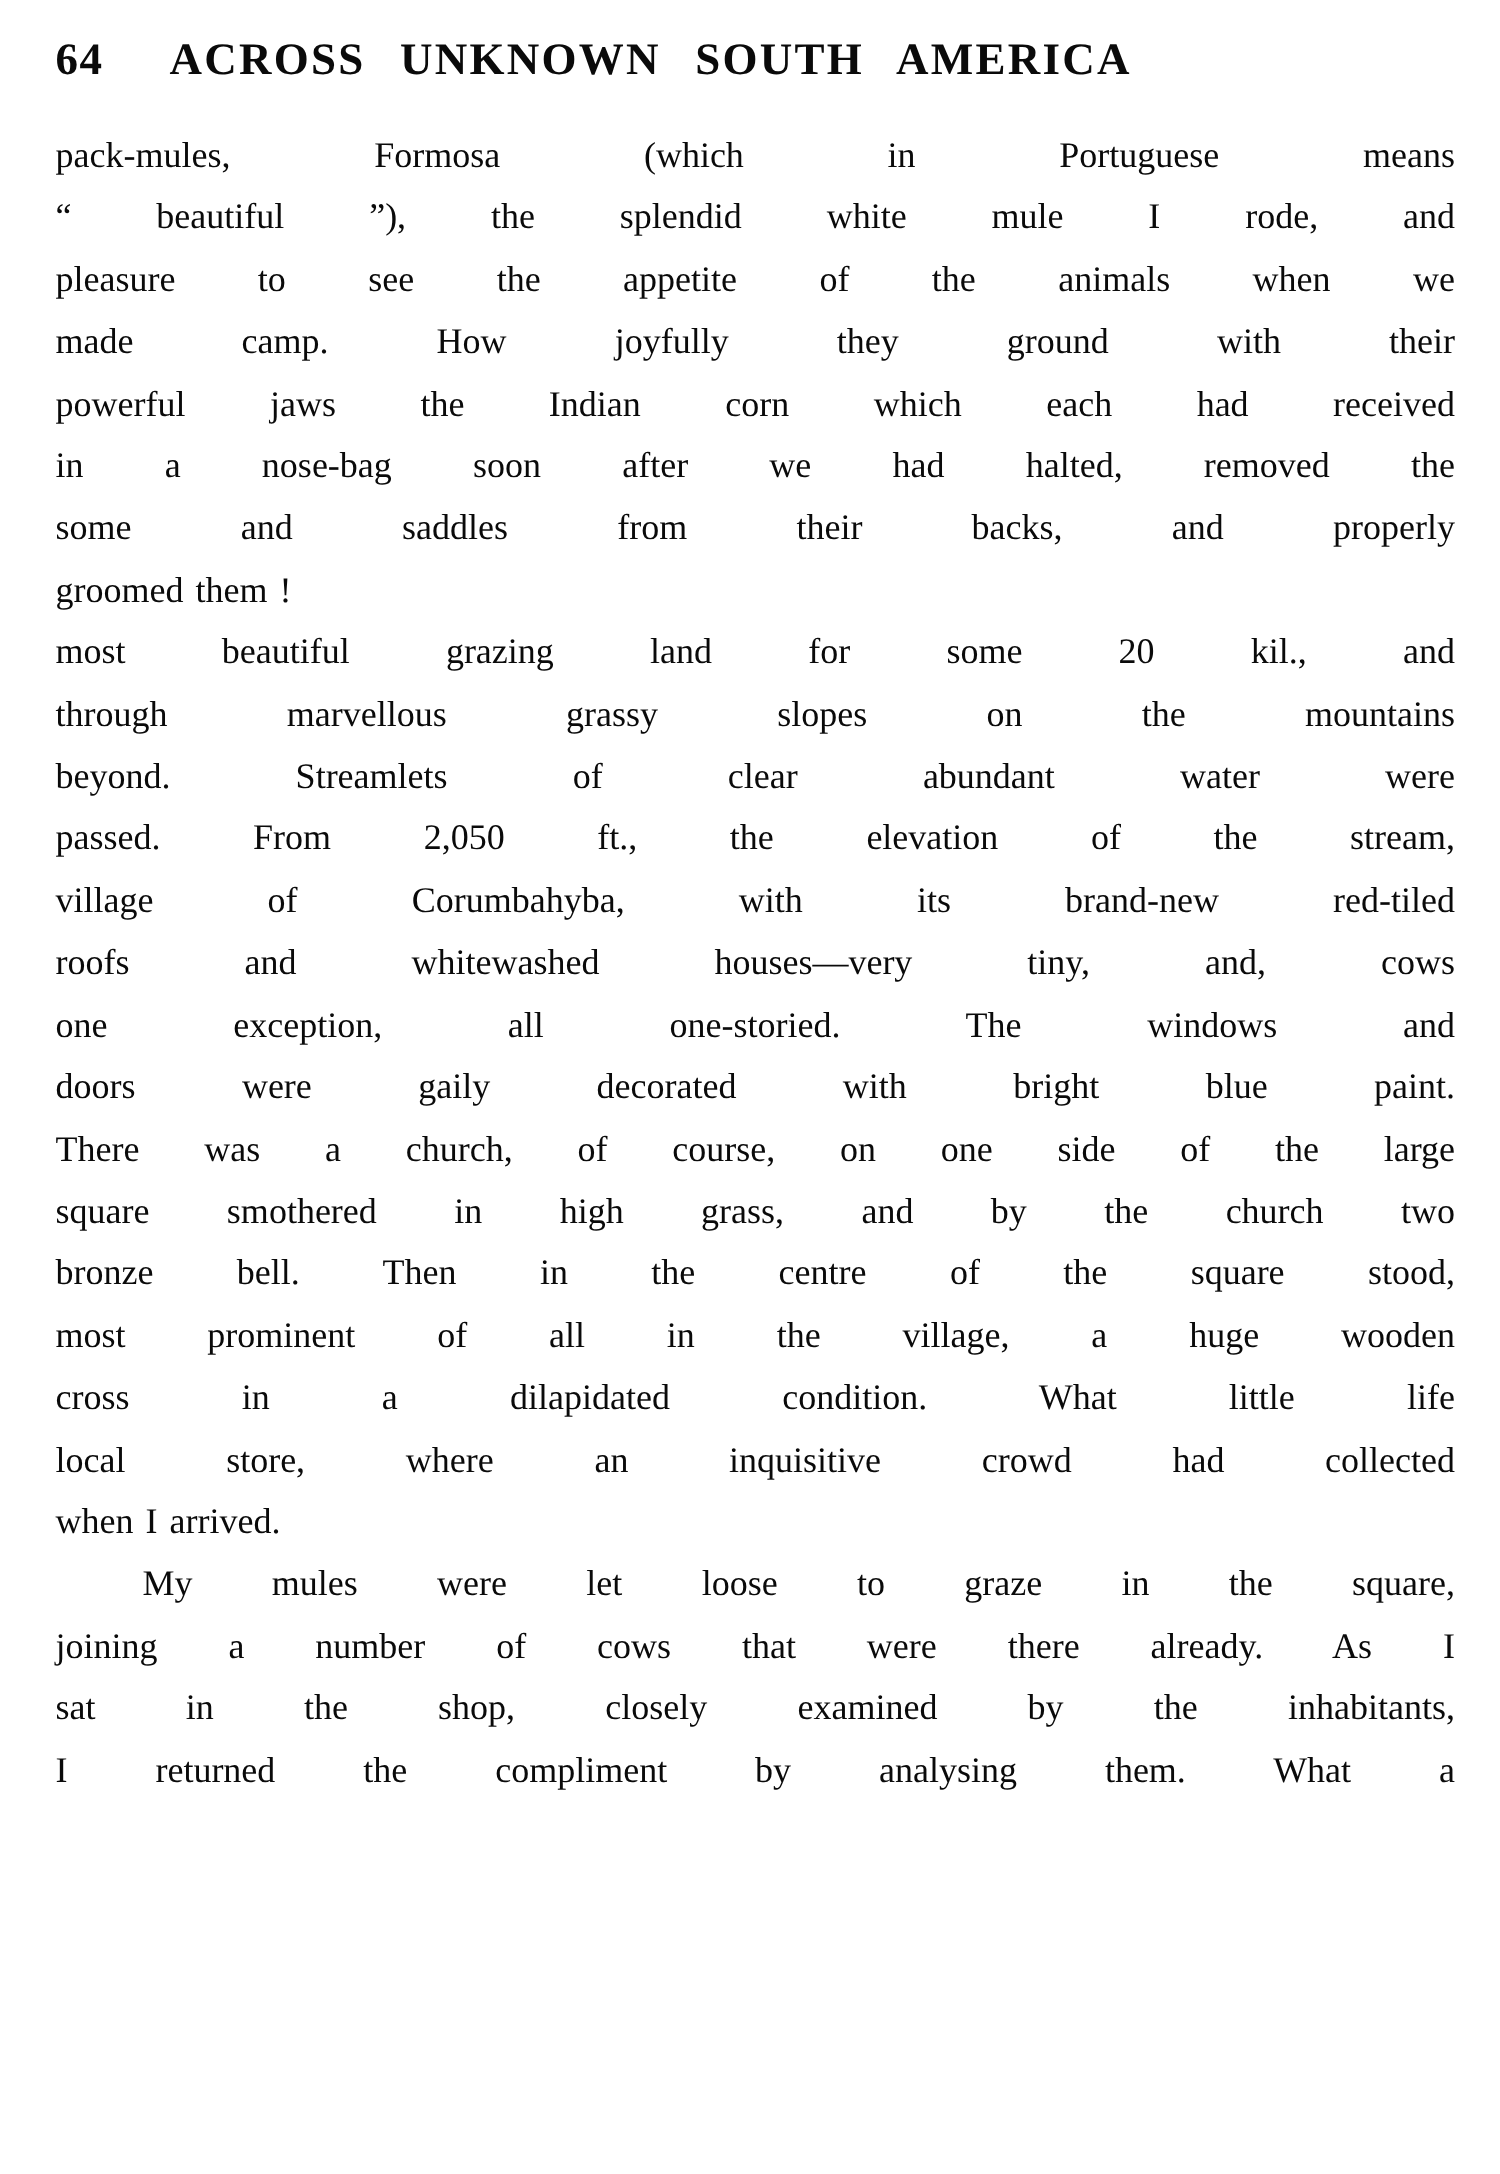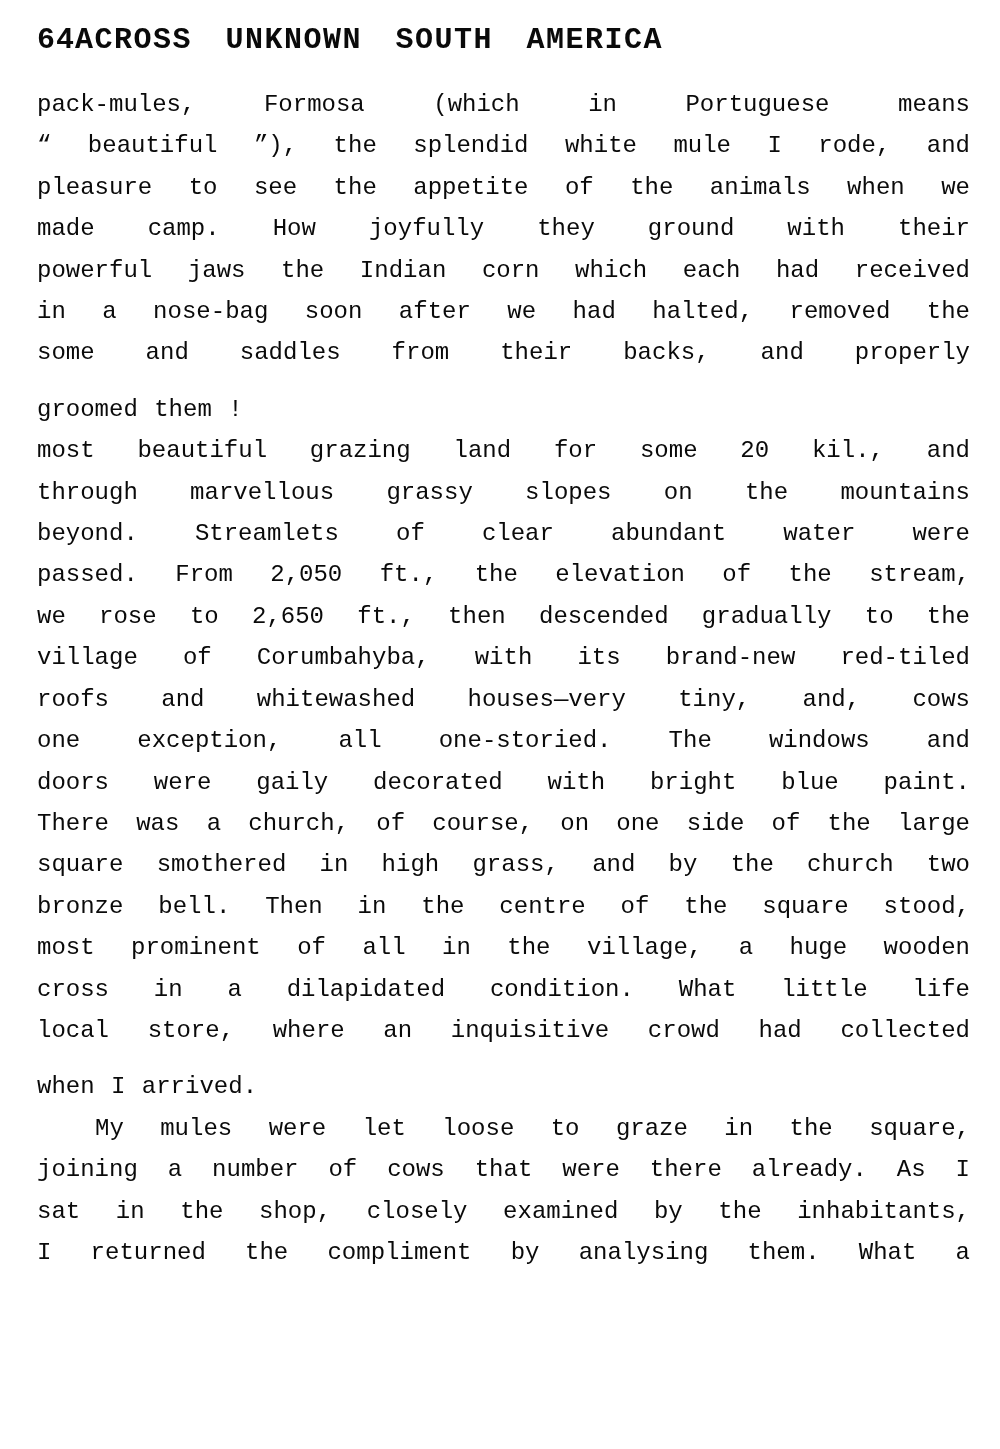--- a/index.html
+++ b/index.html
@@ -6,40 +6,41 @@
     margin: 0;
     padding: 0;
     background: #ffffff;
   }
   .page {
     position: relative;
     width: 1000px;
     height: 1355px;
     background: #ffffff;
     color: #0a0a0a;
-    font-family: Liberation Mono, monospace;
+    font-family: Liberation Serif, serif;
     overflow: hidden;
     box-sizing: border-box;
   }
   .running-header {
     position: absolute;
     top: 22px;
     left: 37px;
     right: 30px;
     display: flex;
     align-items: baseline;
     font-weight: bold;
     font-size: 30px;
     line-height: 36px;
     white-space: nowrap;
   }
   .page-number {
     letter-spacing: 1px;
   }
   .running-title {
+    margin-left: 44px;
     letter-spacing: 1.5px;
     word-spacing: 14px;
     text-align: center;
   }
   .page-body {
     position: absolute;
     top: 84px;
     left: 37px;
     width: 933px;
   }
@@ -47,21 +48,20 @@
     font-size: 24px;
     line-height: 41.4px;
     text-align: justify;
     text-align-last: justify;
     word-spacing: 2px;
     white-space: normal;
   }
   .text-line.lastline {
     text-align: left;
     text-align-last: left;
-    margin-top: 15px;
   }
   .text-line.indent {
     text-indent: 58px;
   }
 </style>
 </head>
 <body>
 
 <div class="page">
   <div class="running-header">
@@ -74,21 +74,20 @@
       <div class="text-line">pleasure to see the appetite of the animals when we</div>
       <div class="text-line">made camp.  How joyfully they ground with their</div>
       <div class="text-line">powerful jaws the Indian corn which each had received</div>
       <div class="text-line">in a nose-bag soon after we had halted, removed the</div>
       <div class="text-line">some and saddles from their backs, and properly</div>
       <div class="text-line lastline">groomed them !</div>
       <div class="text-line">most beautiful grazing land for some 20 kil., and</div>
       <div class="text-line">through marvellous grassy slopes on the mountains</div>
       <div class="text-line">beyond.  Streamlets of clear abundant water were</div>
       <div class="text-line">passed.  From 2,050 ft., the elevation of the stream,</div>
-      <div class="text-line">we rose to 2,650 ft., then descended gradually to the</div>
       <div class="text-line">village of Corumbahyba, with its brand-new red-tiled</div>
       <div class="text-line">roofs and whitewashed houses—very tiny, and, cows</div>
       <div class="text-line">one exception, all one-storied.  The windows and</div>
       <div class="text-line">doors were gaily decorated with bright blue paint.</div>
       <div class="text-line">There was a church, of course, on one side of the large</div>
       <div class="text-line">square smothered in high grass, and by the church two</div>
       <div class="text-line">bronze bell.  Then in the centre of the square stood,</div>
       <div class="text-line">most prominent of all in the village, a huge wooden</div>
       <div class="text-line">cross in a dilapidated condition.  What little life</div>
       <div class="text-line">local store, where an inquisitive crowd had collected</div>

